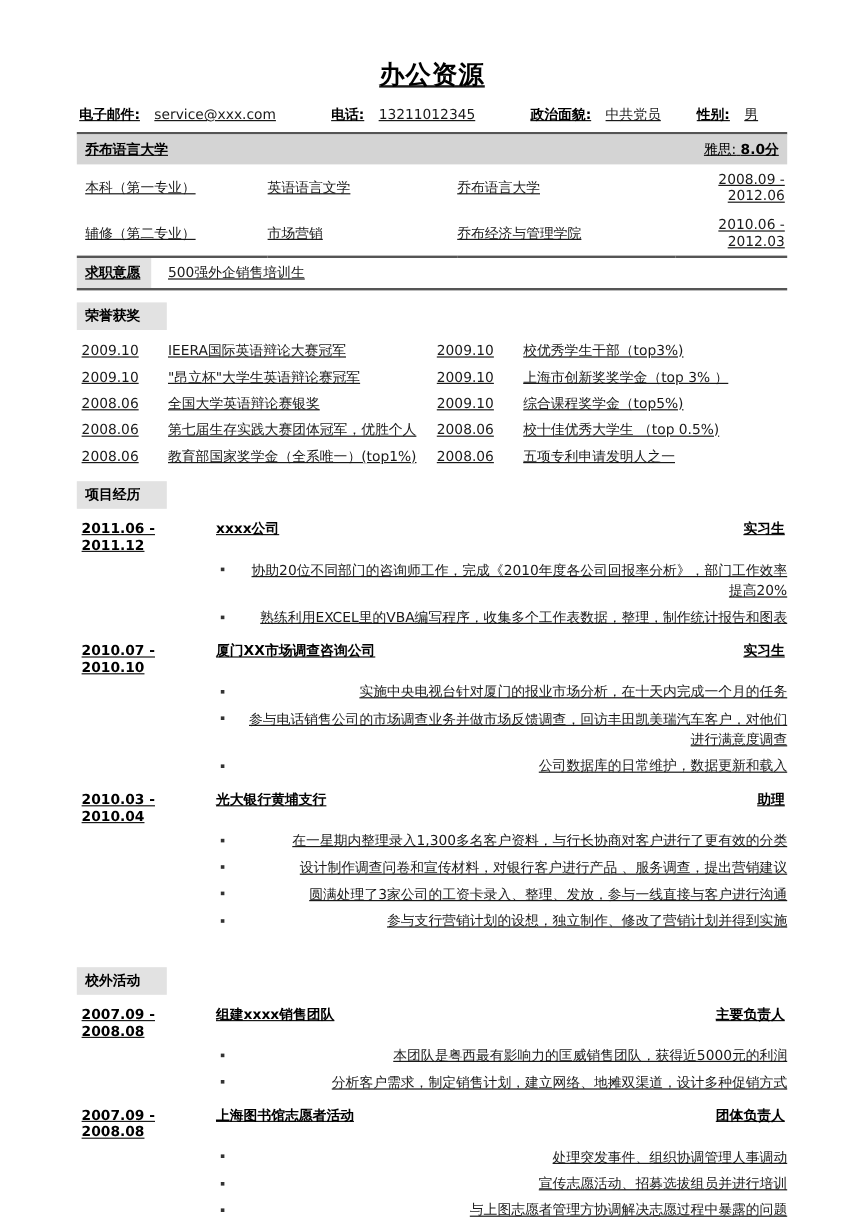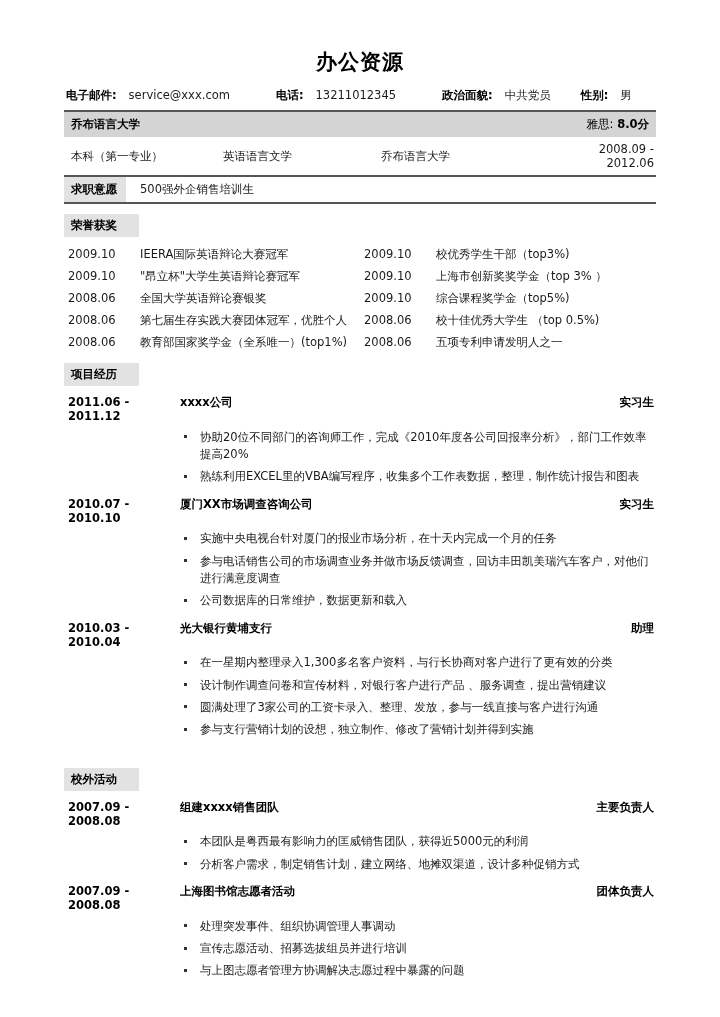--- a/index.html
+++ b/index.html
@@ -14,20 +14,21 @@
     color: #1a1a1a;
     -webkit-font-smoothing: antialiased;
   }
   .page {
     position: relative;
     width: 720px;
     height: 1017px;
     box-sizing: border-box;
     padding: 0 64px;
     background: #fff;
+    text-decoration: underline;
   }
 
   
   .doc-title {
     text-align: center;
     font-size: 21px;
     font-weight: bold;
     letter-spacing: 1px;
     padding-top: 48px;
     padding-bottom: 2px;
@@ -142,20 +143,21 @@
   .exp-bullets {
     margin: 3px 0 0 0;
     padding: 0;
     list-style: none;
     font-size: 11.5px;
   }
   .exp-bullets li {
     position: relative;
     padding: 2.5px 0 2.5px 136px;
     line-height: 1.5;
+    text-align: right;
   }
   .exp-bullets li::before {
     content: "";
     position: absolute;
     left: 120px;
     top: 9px;
     width: 3px;
     height: 3px;
     background: #333;
   }
@@ -191,20 +193,26 @@
 
   
   <table class="edu-table">
     <tbody>
       <tr>
         <td class="edu-deg">本科（第一专业）</td>
         <td class="edu-major">英语语言文学</td>
         <td class="edu-inst">乔布语言大学</td>
         <td class="edu-date">2008.09 - 2012.06</td>
       </tr>
+      <tr>
+        <td class="edu-deg">辅修（第二专业）</td>
+        <td class="edu-major">市场营销</td>
+        <td class="edu-inst">乔布经济与管理学院</td>
+        <td class="edu-date">2010.06 - 2012.03</td>
+      </tr>
     </tbody>
   </table>
 
   
   <div class="intent-row">
     <span class="intent-label">求职意愿</span>
     <span class="intent-value">500强外企销售培训生</span>
   </div>
 
   

